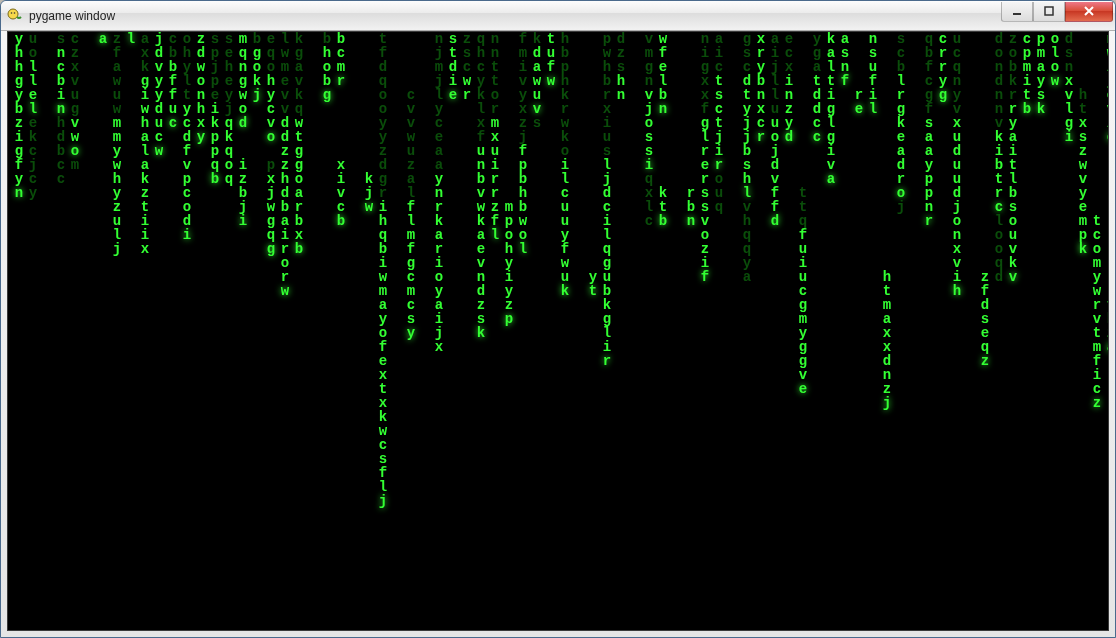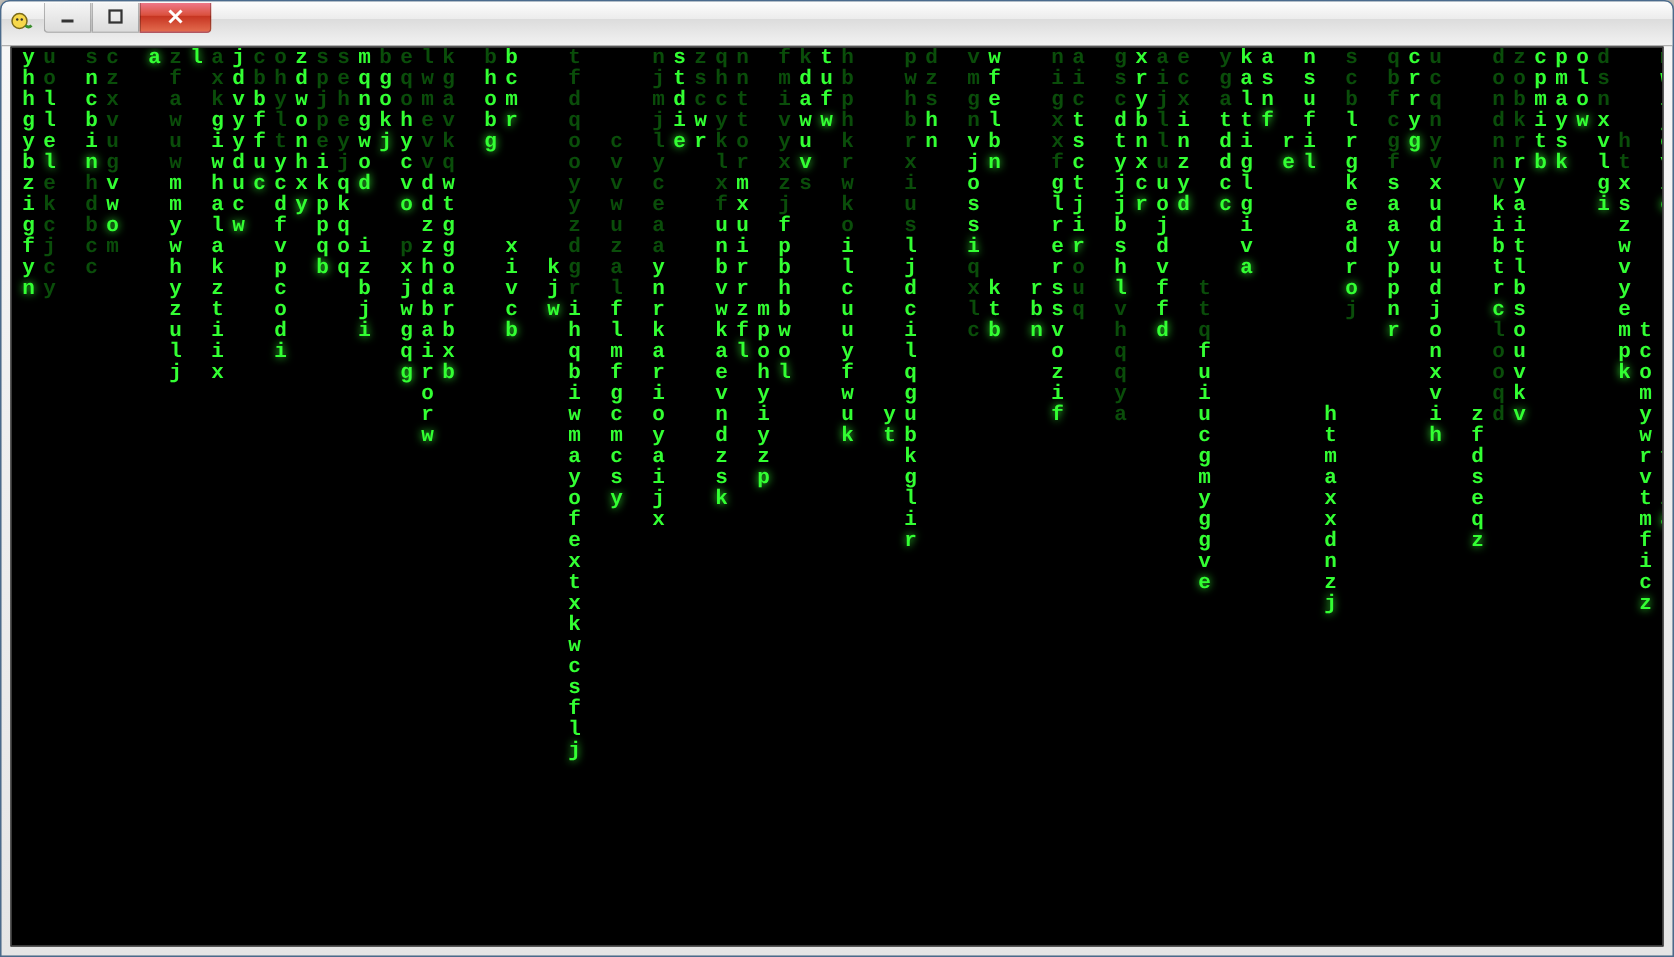--- a/index.html
+++ b/index.html
@@ -77,20 +77,21 @@
 <div class="window">
   <div class="titlebar">
     <span class="title-icon">
       <svg width="16" height="16" viewBox="0 0 16 16">
         <circle cx="6" cy="6" r="5" fill="#f7d84b" stroke="#7a6a1a" stroke-width="1"></circle>
         <circle cx="4.5" cy="5" r="0.8" fill="#333"></circle>
         <circle cx="7.5" cy="5" r="0.8" fill="#333"></circle>
         <path d="M10 9 q2 2 4 0" stroke="#3a8f2e" stroke-width="2" fill="none"></path>
       </svg>
     </span>
+    <span class="title-text">pygame window</span>
     <div class="win-buttons">
       <div class="win-btn min" title="minimize">
         <svg width="10" height="10" viewBox="0 0 10 10">
             <rect x="1" y="7" width="8" height="2" fill="#333"></rect>
           </svg>
       </div>
       <div class="win-btn max" title="maximize">
         <svg width="10" height="10" viewBox="0 0 10 10">
             <rect x="1" y="1" width="8" height="8" fill="none" stroke="#333" stroke-width="1.5"></rect>
           </svg>

